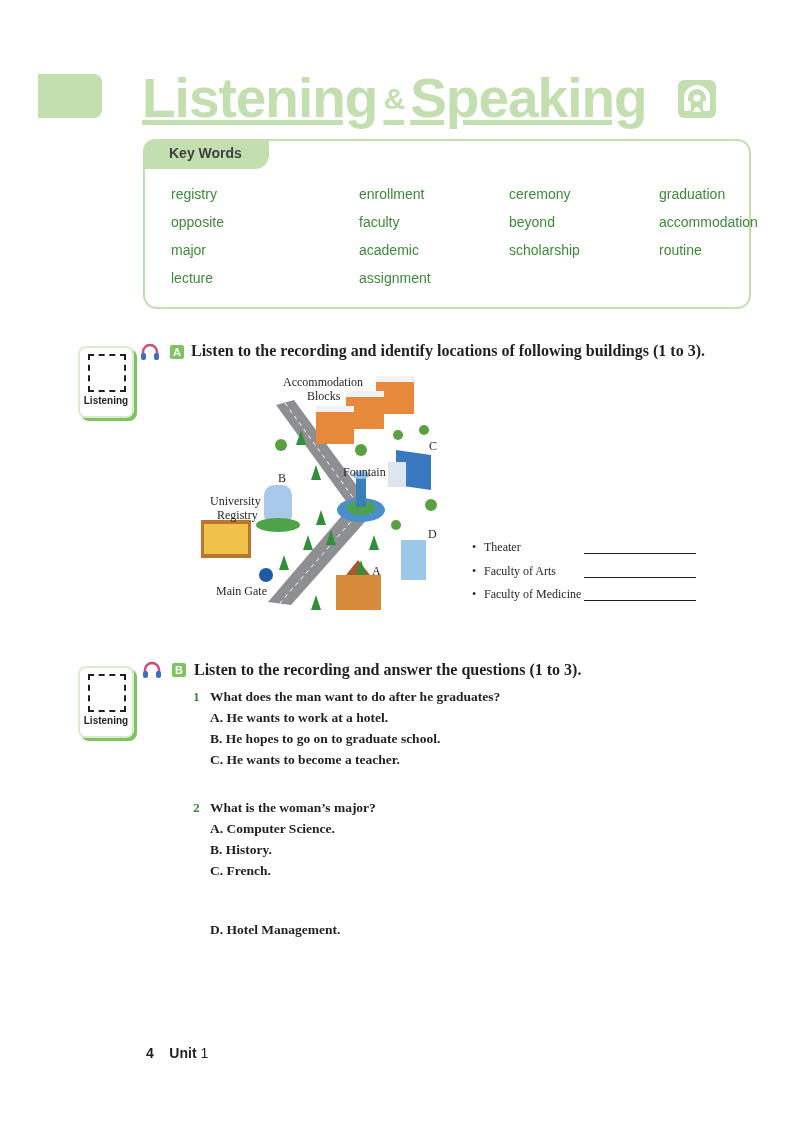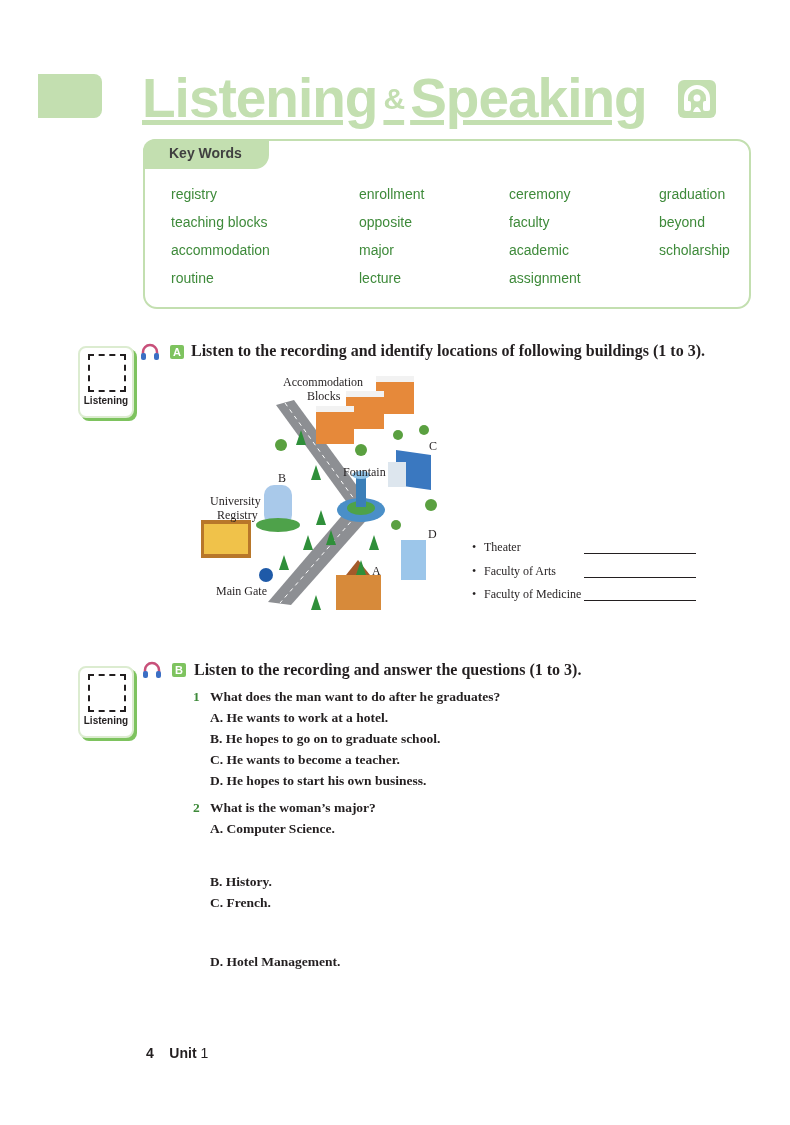--- a/index.html
+++ b/index.html
@@ -55,21 +55,20 @@
 
 <div class="abs kw-box"></div>
 <div class="abs kw-tab">
     <span>Key Words</span>
   </div>
 <div class="abs kw-grid">
   <span>registry</span>
   <span>enrollment</span>
   <span>ceremony</span>
   <span>graduation</span>
-  <span>teaching blocks</span>
   <span>opposite</span>
   <span>faculty</span>
   <span>beyond</span>
   <span>accommodation</span>
   <span>major</span>
   <span>academic</span>
   <span>scholarship</span>
   <span>routine</span>
   <span>lecture</span>
   <span>assignment</span>
@@ -181,26 +180,25 @@
     </svg>
 </div>
 <div class="abs letter" style="left:172px;top:663px;">B</div>
 <div class="abs instr" style="left:194px;top:661px;">Listen to the recording and answer the questions (1 to 3).</div>
 
 <div class="abs q" style="left:193px;top:686px;">
   <div><span class="qnum">1</span>&nbsp;&nbsp;&nbsp;<span>What does the man want to do after he graduates?</span></div>
   <div style="padding-left:17px;">A. He wants to work at a hotel.</div>
   <div style="padding-left:17px;">B. He hopes to go on to graduate school.</div>
   <div style="padding-left:17px;">C. He wants to become a teacher.</div>
-  <div style="padding-left:17px;">D. He hopes to start his own business.</div>
 </div>
 
 <div class="abs q" style="left:193px;top:797px;">
   <div><span class="qnum">2</span>&nbsp;&nbsp;&nbsp;<span>What is the woman’s major?</span></div>
   <div style="padding-left:17px;">A. Computer Science.</div>
-  <div style="padding-left:17px;margin-top:32px;">B. History.</div>
+  <div style="padding-left:17px;">B. History.</div>
   <div style="padding-left:17px;">C. French.</div>
   <div style="padding-left:17px;margin-top:38px;">D. Hotel Management.</div>
 </div>
 
 <div class="abs footer">
   <span>4</span>&nbsp;&nbsp;&nbsp;&nbsp;<span>Unit</span> <span style="font-weight:normal;">1</span>
 </div>
 
 </body></html>

